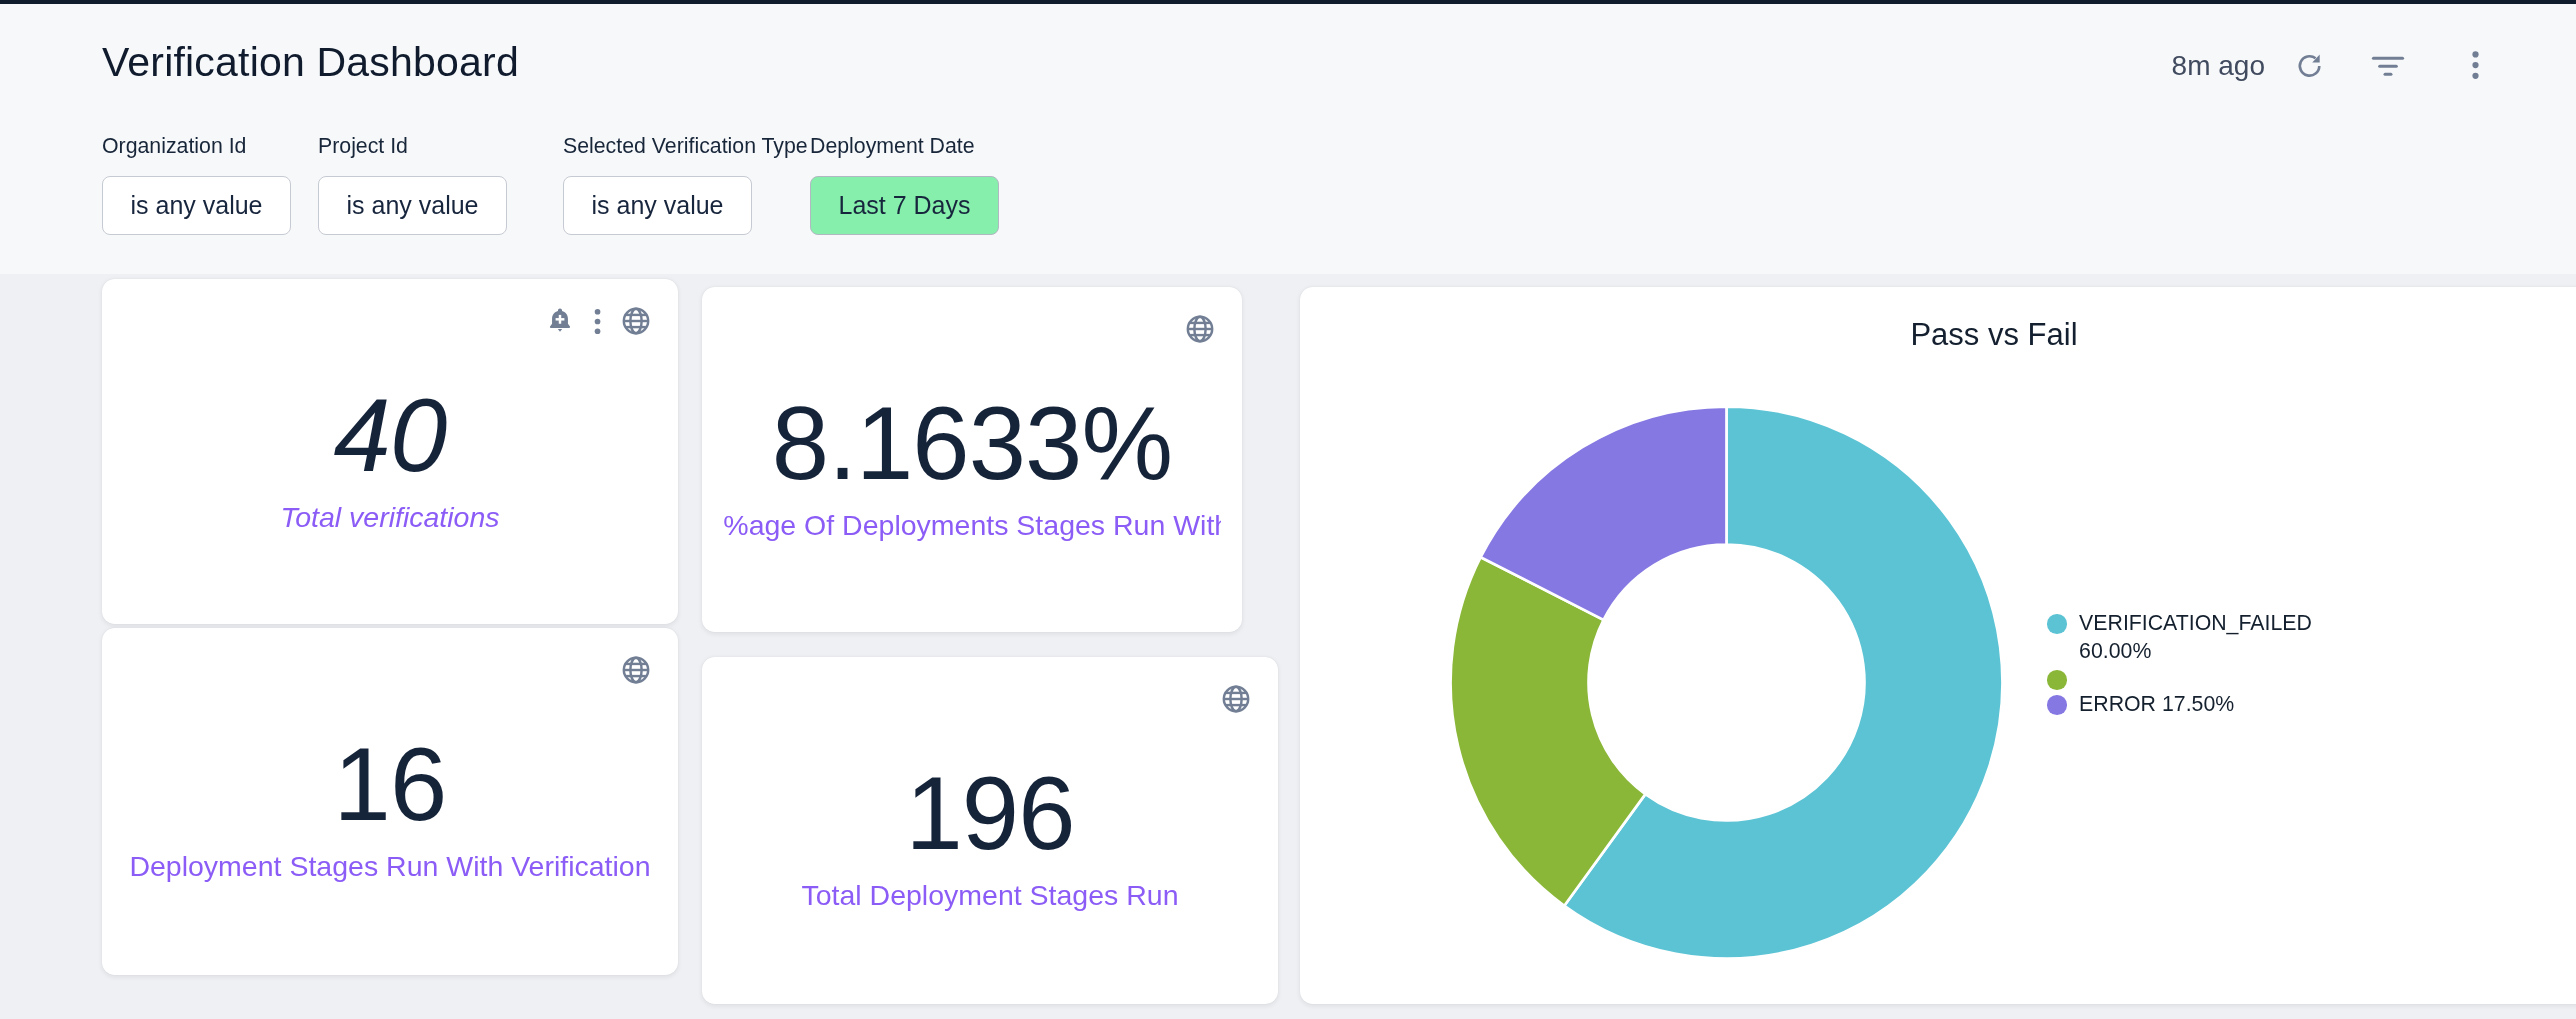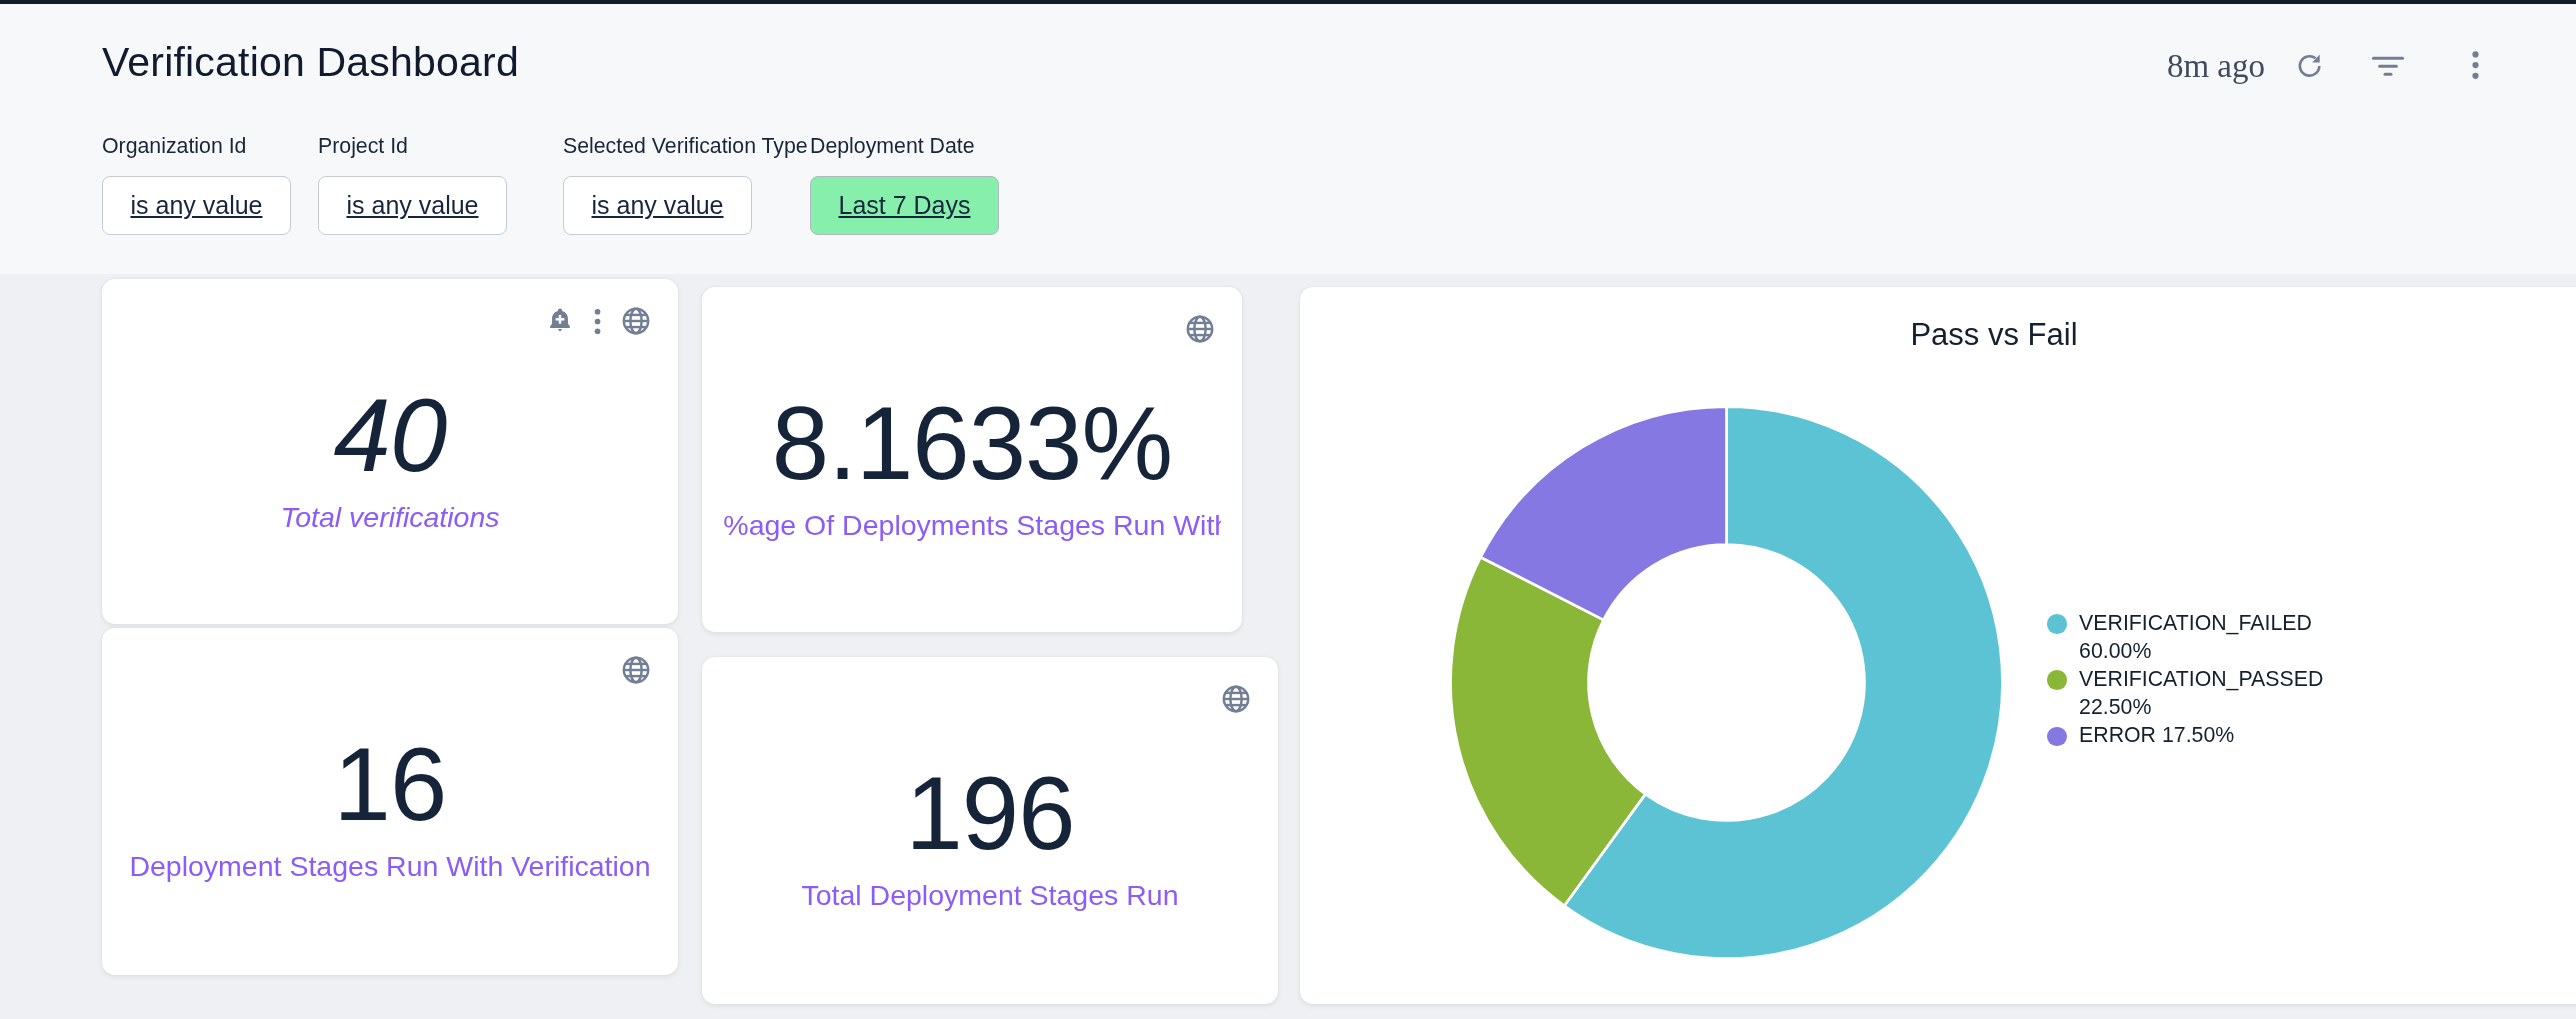--- a/index.html
+++ b/index.html
@@ -8,34 +8,34 @@
     background:#f7f8fa;
     font-family:"Liberation Sans", sans-serif;
     color:#16243a;
   }
   .topstrip{position:absolute;top:0;left:0;width:100%;height:3.6px;background:#101b2b;}
   .dashzone{position:absolute;left:0;top:274px;width:100%;height:745px;background:#eef0f3;}
 
   
   .page-title{position:absolute;left:102px;top:39px;font-size:41px;font-weight:500;color:#101c2e;margin:0;letter-spacing:0.2px;}
   .header-controls{position:absolute;top:48px;right:96px;display:flex;align-items:center;height:36px;}
-  .refresh-time{font-size:33px;color:#414b5f;margin-right:30px;font-family:Liberation Serif, serif;}
+  .refresh-time{font-size:28px;color:#414b5f;margin-right:30px;}
   .icon-btn{background:none;border:none;padding:0;margin:0;cursor:pointer;display:flex;align-items:center;justify-content:center;}
   .hc-refresh{margin-right:46px;}
   .hc-filter{margin-right:66px;}
 
   
   .filter-group{position:absolute;top:133px;}
   .fg-0{left:102px;} .fg-1{left:318px;} .fg-2{left:535px;margin-left:28px;} .fg-3{left:810px;}
   .filter-label{font-size:21.3px;font-weight:500;color:#18263a;line-height:27px;white-space:nowrap;}
   .filter-btn{
     margin-top:16px;width:189px;height:59px;background:#ffffff;
     border:1.8px solid #c6cad2;border-radius:8px;
     font-size:25px;color:#17253d;font-family:"Liberation Sans",sans-serif;
-    display:flex;align-items:center;justify-content:center;cursor:pointer;text-decoration:underline;
+    display:flex;align-items:center;justify-content:center;cursor:pointer;
   }
   .filter-btn.active{background:#86efac;border-color:#b2b8c2;}
 
   
   .card{
     position:absolute;background:#ffffff;border-radius:12.5px;
     box-shadow:0 1.8px 5.3px rgba(20,30,50,.08), 0 0 0.9px rgba(20,30,50,.12);
   }
   .card-1{left:102px;top:279px;width:576px;height:345px;font-style:italic;}
   .card-2{left:702px;top:287px;width:540px;height:345px;}
@@ -221,21 +221,20 @@
         <path d="M 37.79 173.26 A 310 310 0 0 1 314.00 4.00 L 314.00 159.00 A 155 155 0 0 0 175.89 243.63 Z" fill="#8578e2" stroke="#ffffff" stroke-width="3"></path>
       </svg>
   </div>
   <div class="legend">
     <div class="legend-item">
       <span class="legend-dot" style="background: rgb(91, 195, 212);"></span>
       <span class="legend-text"><span>VERIFICATION_FAILED</span> <span>60.00%</span></span>
     </div>
     <div class="legend-item">
       <span class="legend-dot" style="background: rgb(139, 183, 57);"></span>
-      <span class="legend-text"><span>VERIFICATION_PASSED</span> <span>22.50%</span></span>
     </div>
     <div class="legend-item">
       <span class="legend-dot" style="background: rgb(133, 120, 226);"></span>
       <span class="legend-text"><span>ERROR</span> <span>17.50%</span></span>
     </div>
   </div>
 </div>
 
 
 </body></html>

